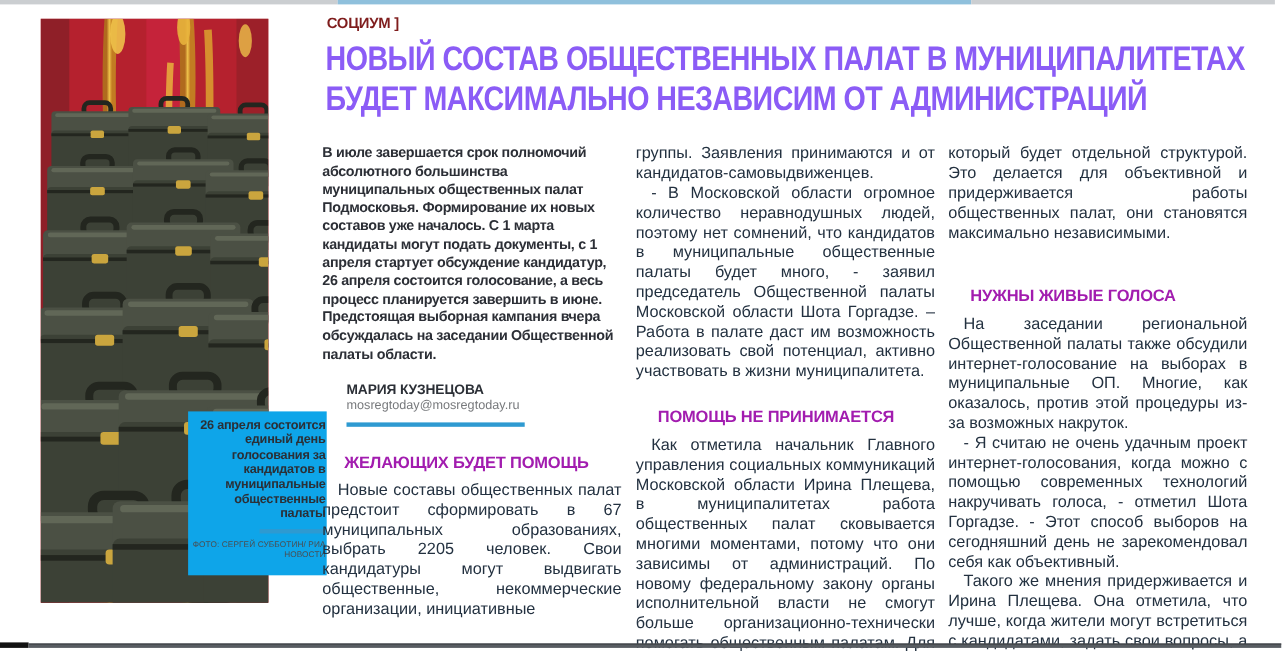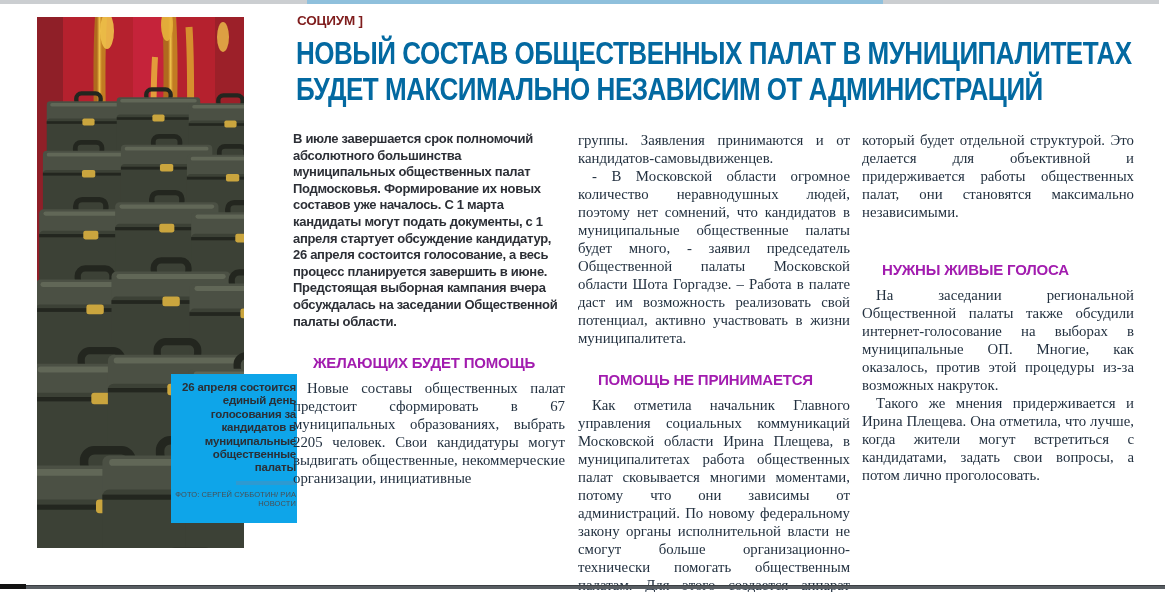--- a/index.html
+++ b/index.html
@@ -32,21 +32,21 @@
   .caption-credit{
     font-weight:normal;font-size:7.5px;line-height:9px;color:#4a4e52;
     letter-spacing:0.1px;
   }
 
   
   .kicker{
     position:absolute;left:297px;top:13px;
     font-weight:bold;font-size:13.5px;color:#7f1d1d;letter-spacing:-0.2px;
   }
-  .headline{position:absolute;left:296px;top:36px;width:860px;color:#0369a1;text-align:center;}
+  .headline{position:absolute;left:296px;top:36px;width:860px;color:#8b5cf6;text-align:center;}
   .headline-line{
     display:block;white-space:nowrap;font-weight:800;font-size:31px;
     line-height:36px;letter-spacing:-0.6px;
     transform:scaleX(0.84);transform-origin:0 50%;
   }
 
   
   .col{position:absolute;top:131px;width:272px;}
   .col1{left:293px;}
   .col2{left:578px;}
@@ -65,21 +65,21 @@
   }
   .author-rule{width:162px;height:4px;background:#2e9ad1;margin:0 0 0 22px;}
 
   .subhead{
     font-weight:bold;font-size:15px;color:#a21caf;letter-spacing:-0.2px;
     margin:24px 0 8px 20px;
   }
   .subhead.gap-lg{margin-top:40px;}
 
   .bodytext{
-    font-family:Liberation Serif, serif;
+    font-family:Liberation Sans, sans-serif;
     font-size:14.8px;line-height:18px;color:#233140;
     text-align:justify;text-align-last:left;
     text-indent:14px;margin:0;
   }
   .bodytext.cont{text-indent:0;}
 
   
   .bottom-bar-dark{position:absolute;left:0;top:584px;width:26px;height:5px;background:#121212;}
   .bottom-bar{position:absolute;left:26px;top:585px;width:1139px;height:4px;background:#585d62;border-top:1px solid #3a3e42;box-sizing:border-box;}
 </style>
@@ -162,32 +162,38 @@
 </div>
 
 <div class="kicker">СОЦИУМ ]</div>
 <h1 class="headline" style="margin:0;">
   <span class="headline-line">НОВЫЙ СОСТАВ ОБЩЕСТВЕННЫХ ПАЛАТ В МУНИЦИПАЛИТЕТАХ</span>
   <span class="headline-line">БУДЕТ МАКСИМАЛЬНО НЕЗАВИСИМ ОТ АДМИНИСТРАЦИЙ</span>
 </h1>
 
 <div class="col col1">
   <p class="lead">В июле завершается срок полномочий абсолютного большинства муниципальных общественных палат Подмосковья. Формирование их новых составов уже началось. С 1 марта кандидаты могут подать документы, с 1 апреля стартует обсуждение кандидатур, 26 апреля состоится голосование, а весь процесс планируется завершить в июне. Предстоящая выборная кампания вчера обсуждалась на заседании Общественной палаты области.</p>
+  <div>
+    <div class="author-name">МАРИЯ КУЗНЕЦОВА</div>
+    <div class="author-email">mosregtoday@mosregtoday.ru</div>
+    <div class="author-rule"></div>
+  </div>
   <h2 class="subhead">ЖЕЛАЮЩИХ БУДЕТ ПОМОЩЬ</h2>
   <p class="bodytext">Новые составы общественных палат предстоит сформировать в 67 муниципальных образованиях, выбрать 2205 человек. Свои кандидатуры могут выдвигать общественные, некоммерческие организации, инициативные</p>
 </div>
 
 <div class="col col2">
   <p class="bodytext cont">группы. Заявления принимаются и от кандидатов-самовыдвиженцев.</p>
   <p class="bodytext">- В Московской области огромное количество неравнодушных людей, поэтому нет сомнений, что кандидатов в муниципальные общественные палаты будет много, - заявил председатель Общественной палаты Московской области Шота Горгадзе. – Работа в палате даст им возможность реализовать свой потенциал, активно участвовать в жизни муниципалитета.</p>
   <h2 class="subhead">ПОМОЩЬ НЕ ПРИНИМАЕТСЯ</h2>
   <p class="bodytext">Как отметила начальник Главного управления социальных коммуникаций Московской области Ирина Плещева, в муниципалитетах работа общественных палат сковывается многими моментами, потому что они зависимы от администраций. По новому федеральному закону органы исполнительной власти не смогут больше организационно-технически помогать общественным палатам. Для этого создается аппарат Общественной палаты,</p>
 </div>
 
 <div class="col col3">
   <p class="bodytext cont">который будет отдельной структурой. Это делается для объективной и придерживается работы общественных палат, они становятся максимально независимыми.</p>
   <h2 class="subhead gap-lg">НУЖНЫ ЖИВЫЕ ГОЛОСА</h2>
   <p class="bodytext">На заседании региональной Общественной палаты также обсудили интернет-голосование на выборах в муниципальные ОП. Многие, как оказалось, против этой процедуры из-за возможных накруток.</p>
+  <p class="bodytext">- Я считаю не очень удачным проект интернет-голосования, когда можно с помощью современных технологий накручивать голоса, - отметил Шота Горгадзе. - Этот способ выборов на сегодняшний день не зарекомендовал себя как объективный.</p>
   <p class="bodytext">Такого же мнения придерживается и Ирина Плещева. Она отметила, что лучше, когда жители могут встретиться с кандидатами, задать свои вопросы, а потом лично проголосовать.</p>
 </div>
 
 <div class="bottom-bar-dark"></div>
 <div class="bottom-bar"></div>
 
 </body></html>

